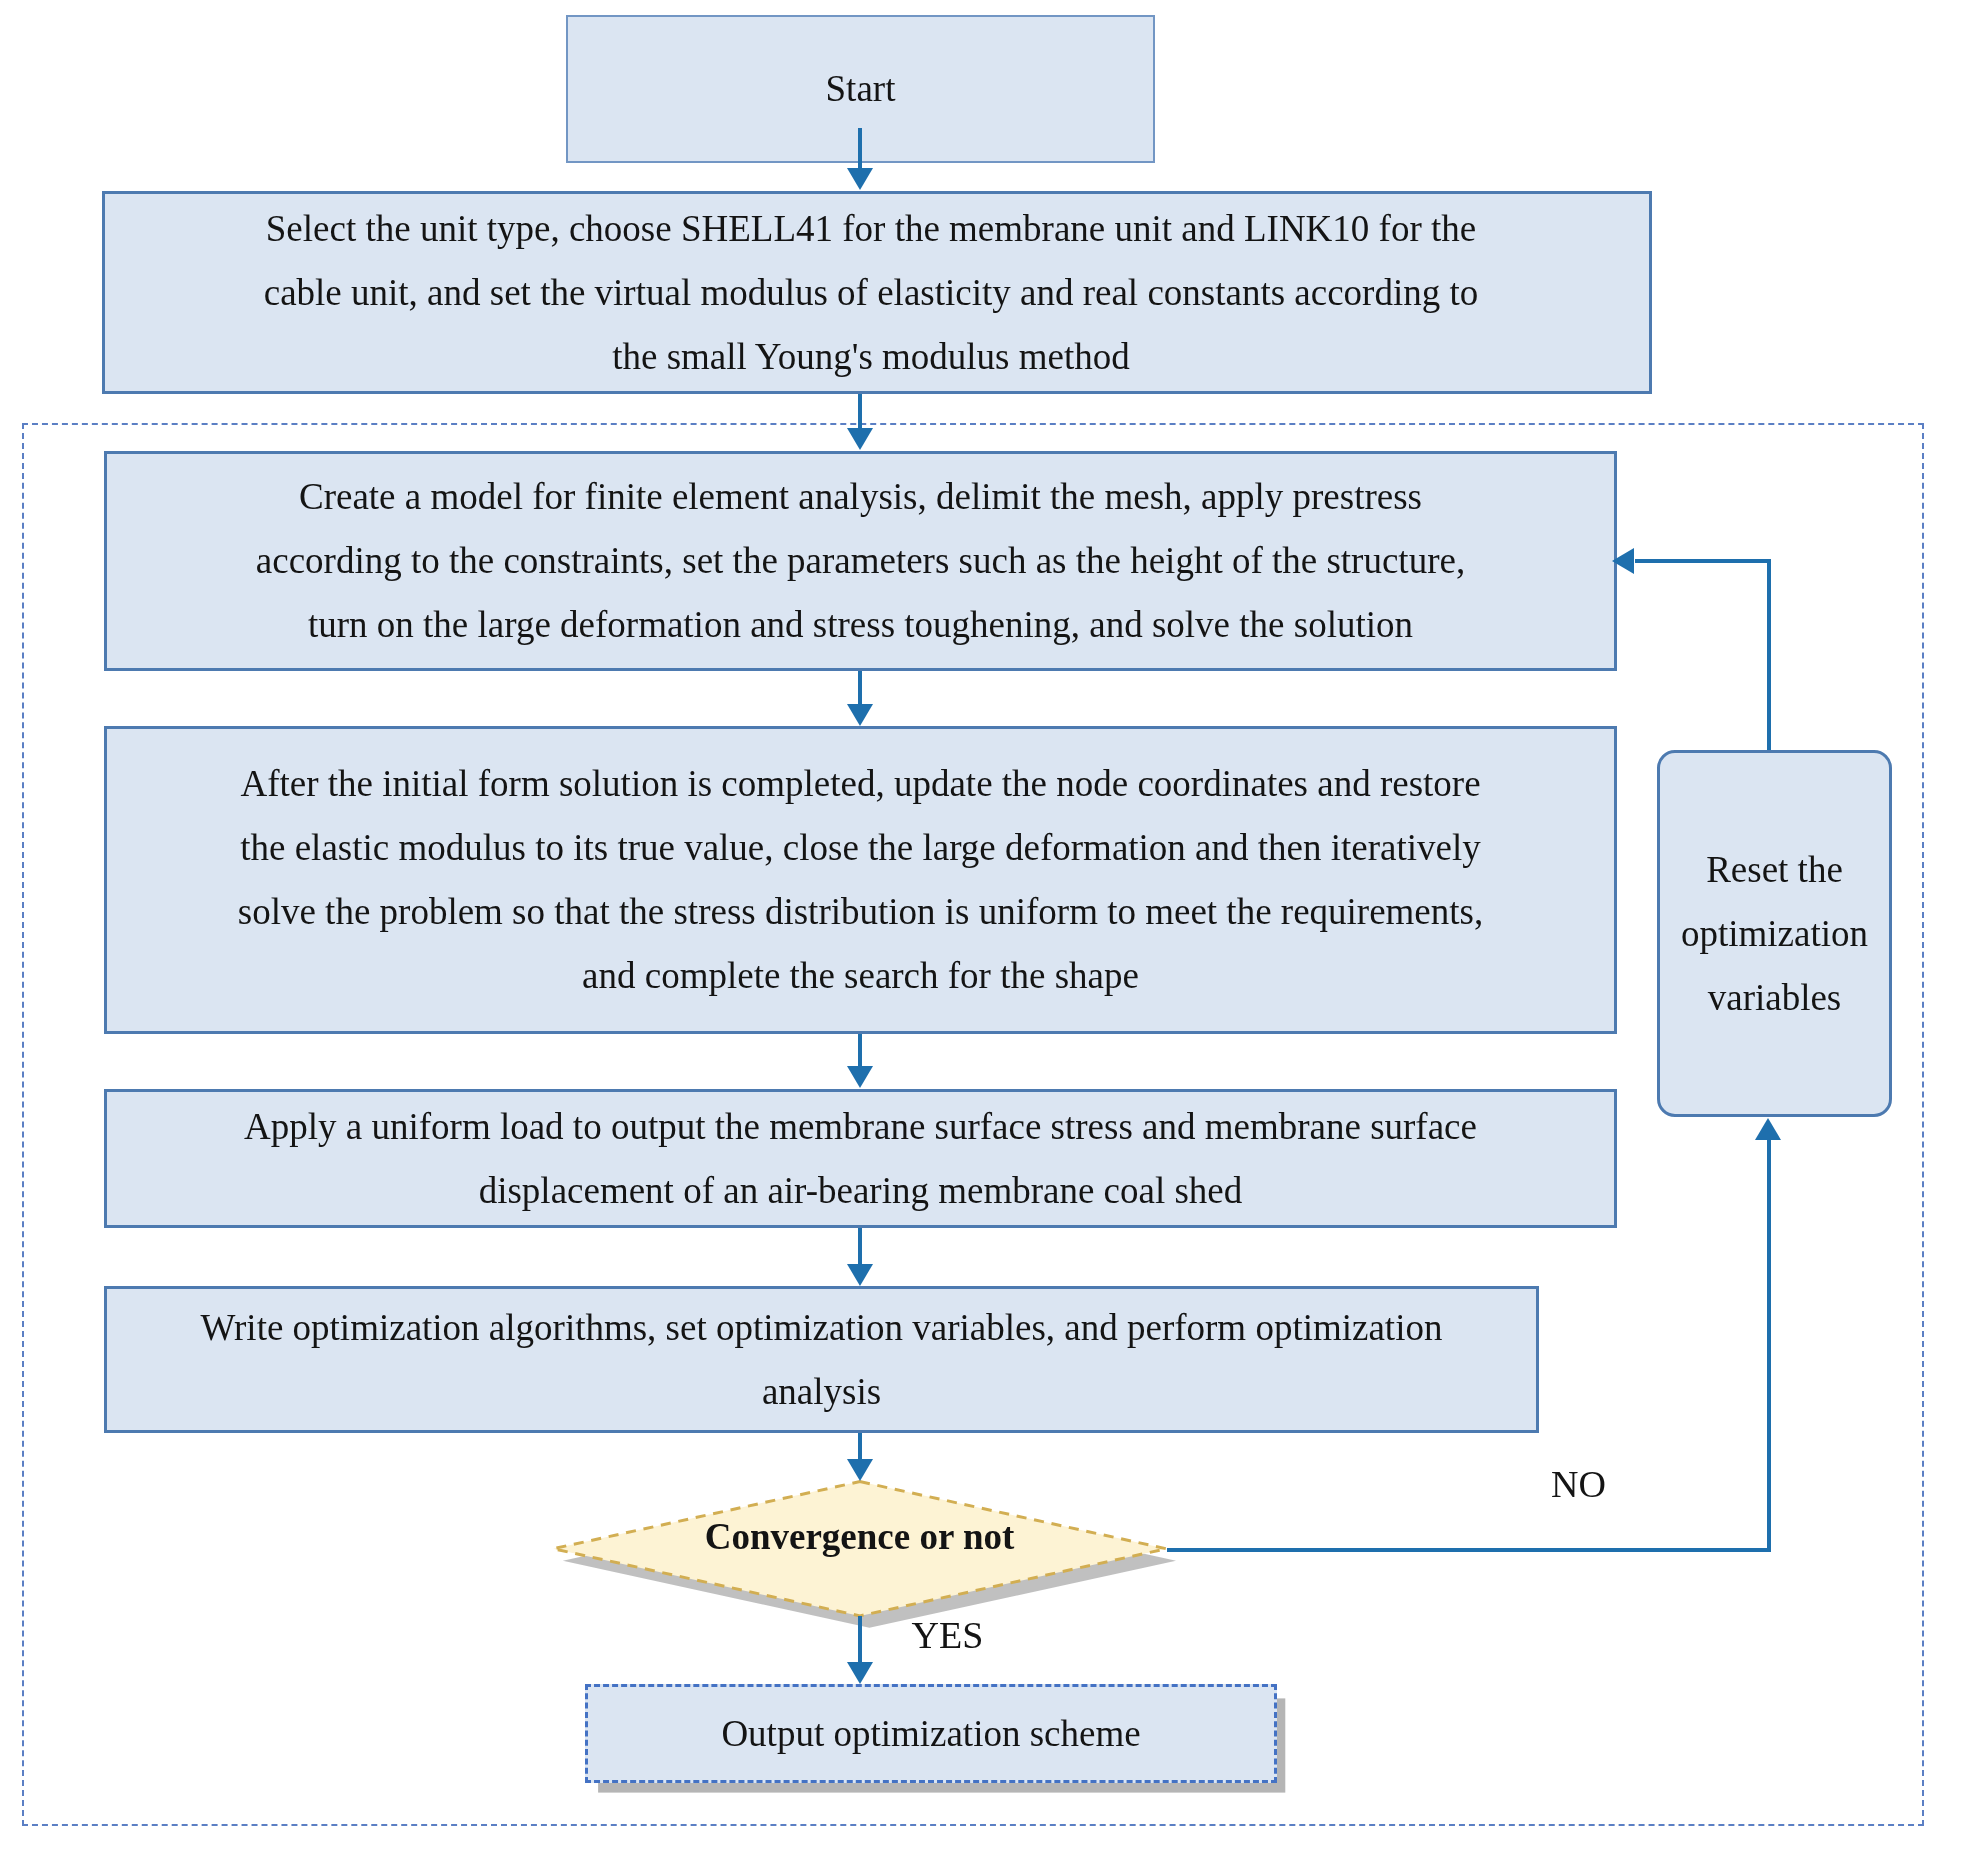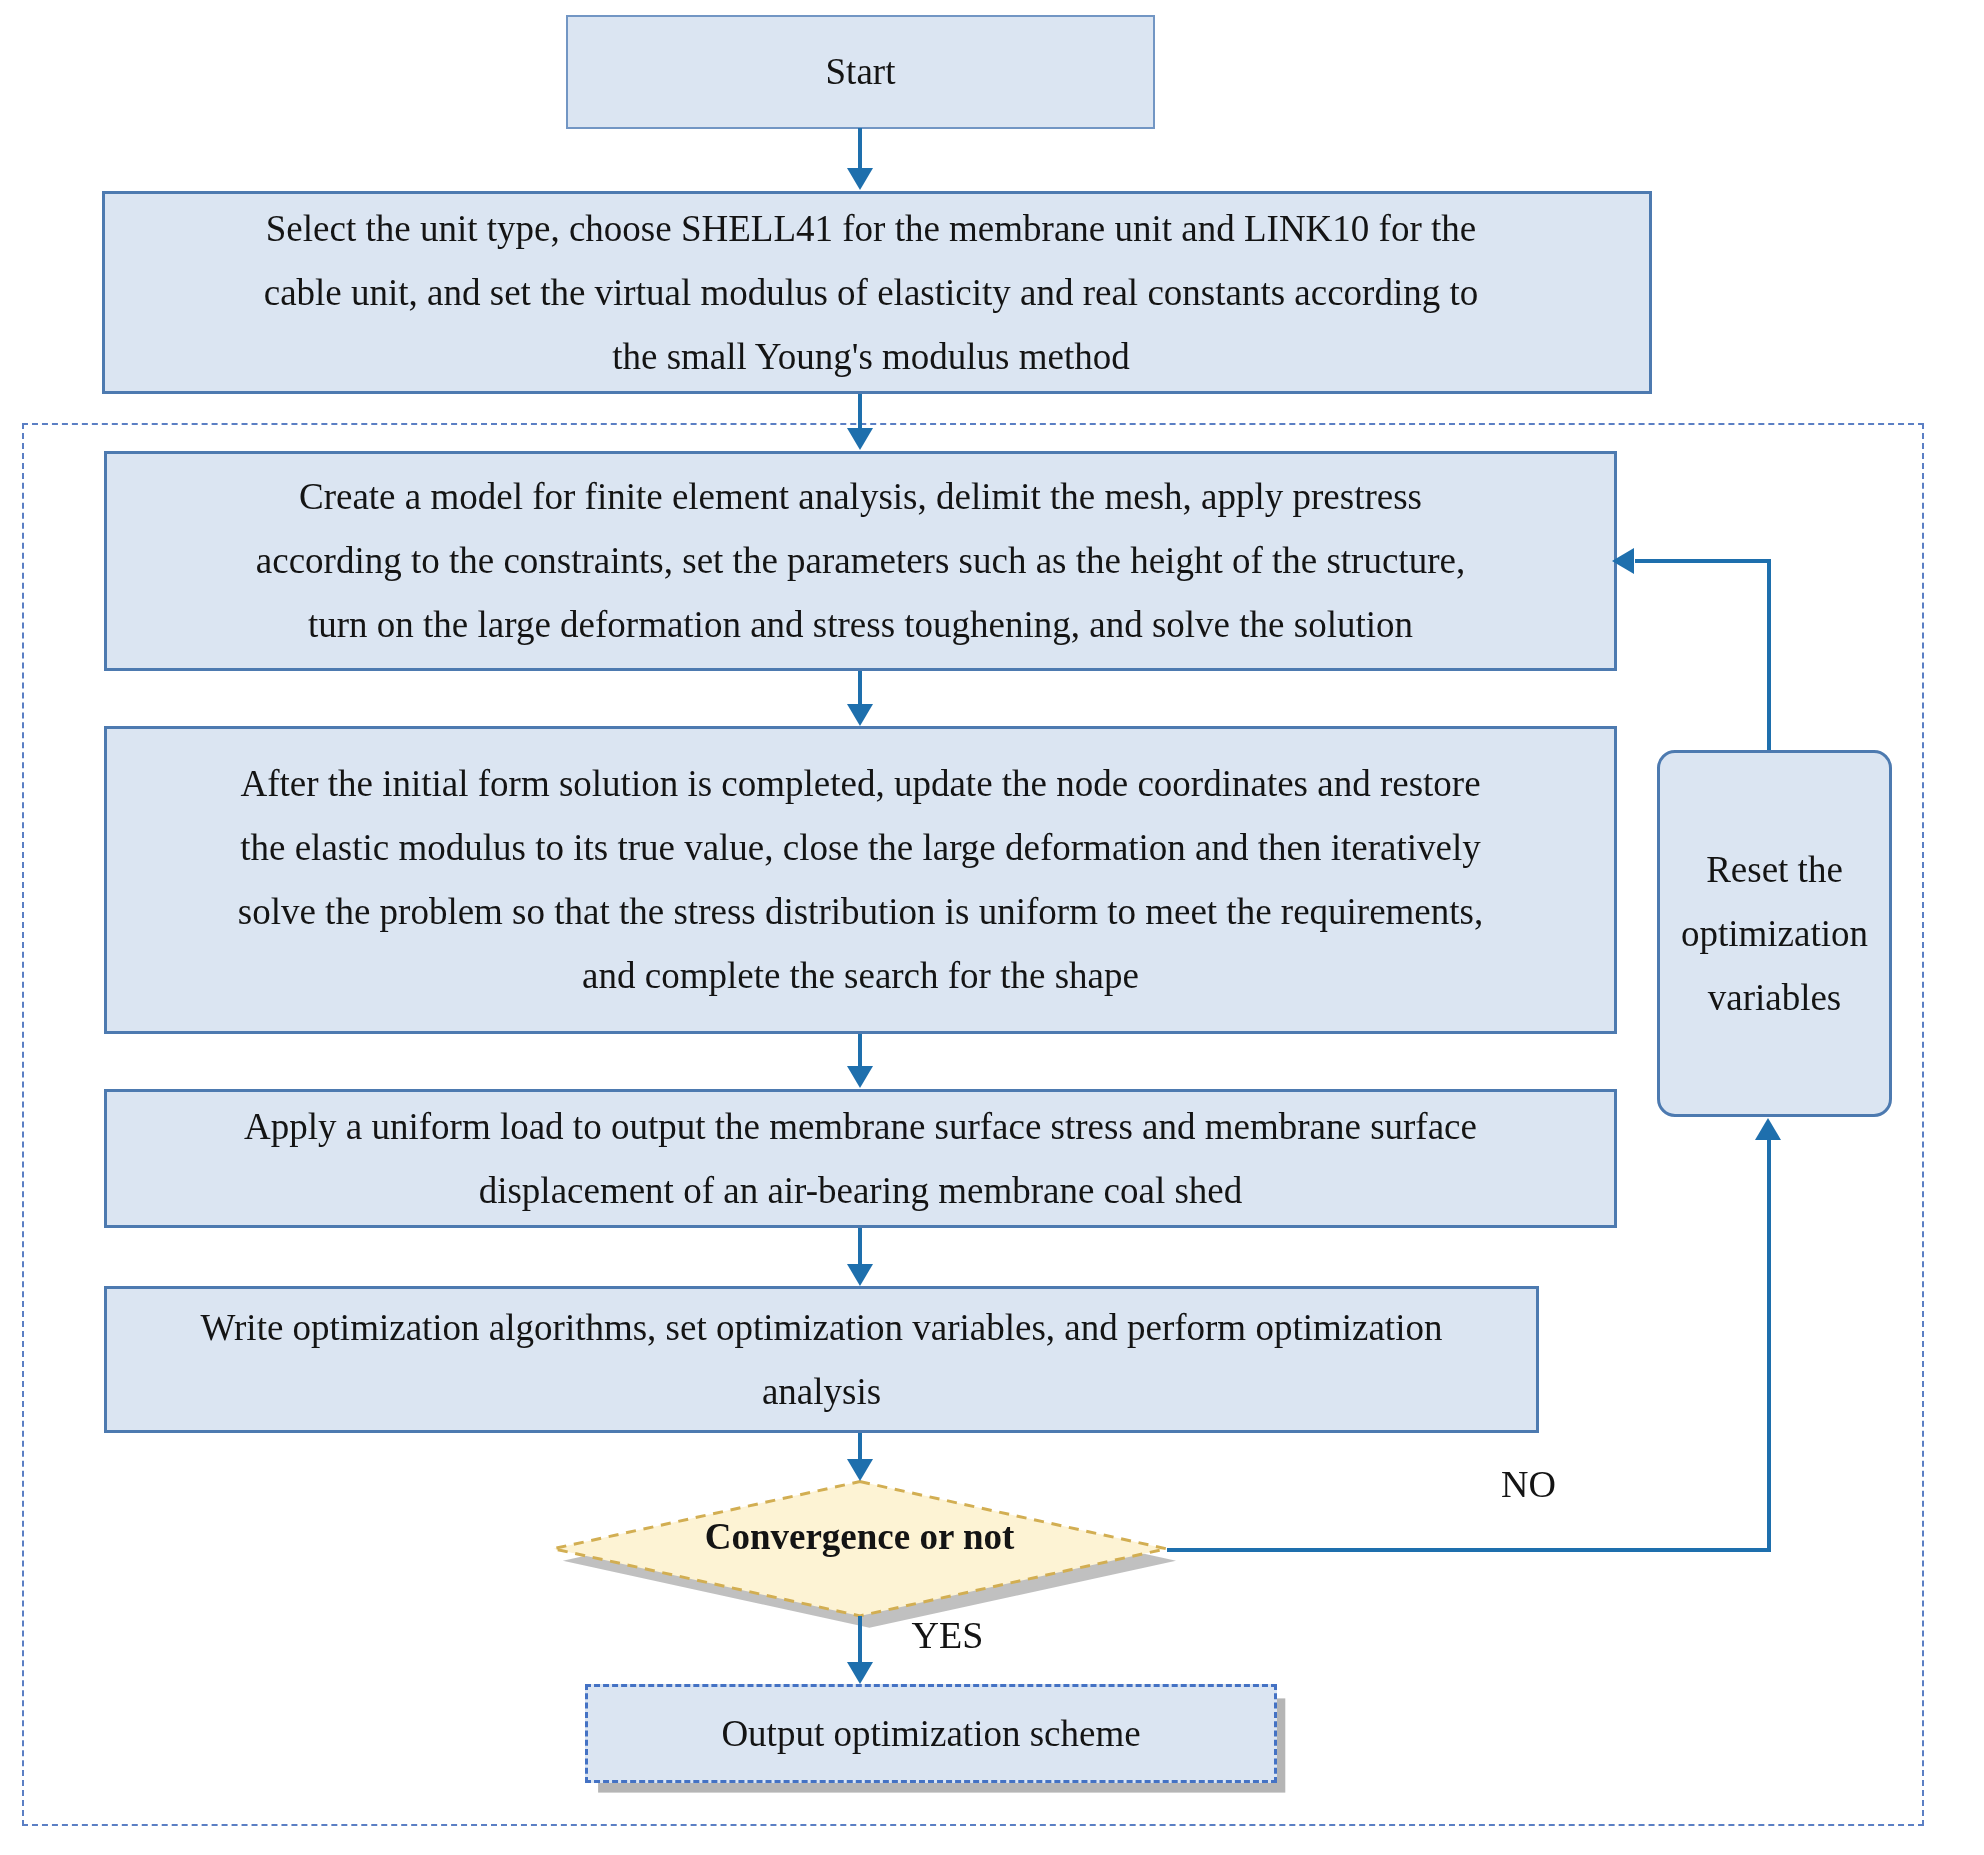--- a/index.html
+++ b/index.html
@@ -43,21 +43,21 @@
   }
   svg.diamond{position:absolute;left:545px;top:1473px;}
 </style>
 </head>
 <body>
 
 <div id="canvas">
 
   <div class="dashed-region"></div>
 
-  <div class="node start" style="left:566px;top:15px;width:589px;height:114px;">
+  <div class="node start" style="left:566px;top:15px;width:589px;height:148px;">
     <span>Start</span>
   </div>
 
   <div class="node" style="left:102px;top:191px;width:1550px;height:203px;padding-left:12px;">
     <span>Select the unit type, choose SHELL41 for the membrane unit and LINK10 for the
 cable unit, and set the virtual modulus of elasticity and real constants according to
 the small Young's modulus method</span>
   </div>
 
   <div class="node" style="left:104px;top:451px;width:1513px;height:220px;">
@@ -123,17 +123,17 @@
   <div class="head-down" style="left:847px;top:1662px;"></div>
 
   <div class="stem-h" style="left:1167px;top:1548px;width:604px;"></div>
   <div class="stem-v" style="left:1767px;top:1140px;height:412px;"></div>
   <div class="head-up" style="left:1755px;top:1118px;"></div>
 
   <div class="stem-v" style="left:1767px;top:559px;height:191px;"></div>
   <div class="stem-h" style="left:1635px;top:559px;width:136px;"></div>
   <div class="head-left" style="left:1612px;top:548px;"></div>
 
-  <div class="edge-label" style="left:1451px;top:1455px;width:155px;">NO</div>
+  <div class="edge-label" style="left:1451px;top:1455px;width:155px;text-align:right;">NO</div>
   <div class="edge-label" style="left:873px;top:1606px;width:149px;">YES</div>
 
 </div>
 
 
 </body></html>

